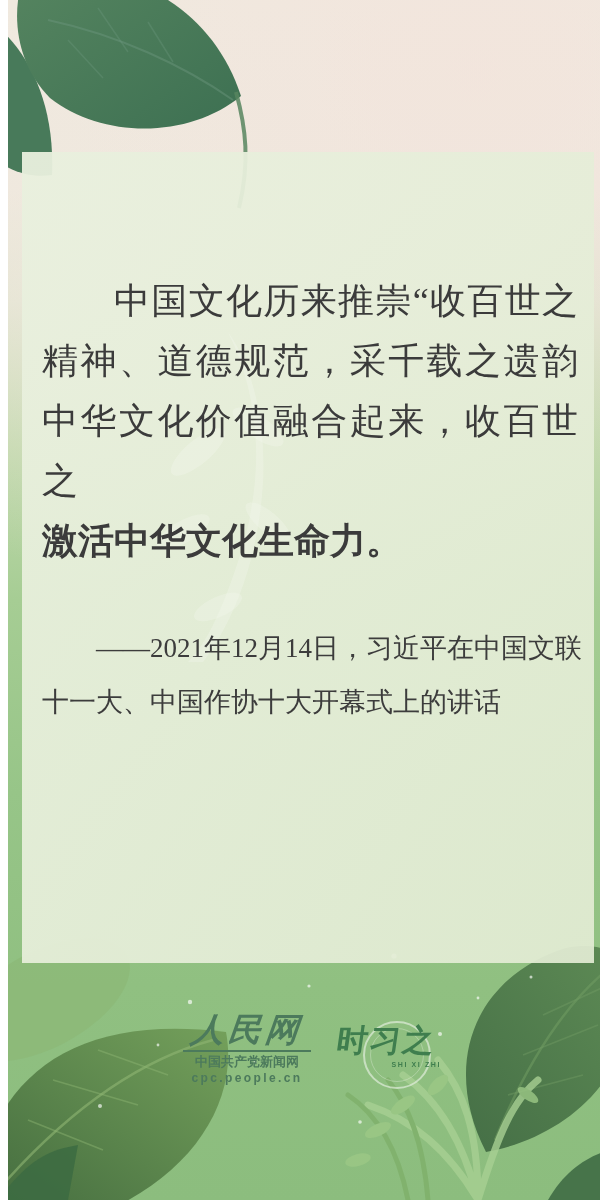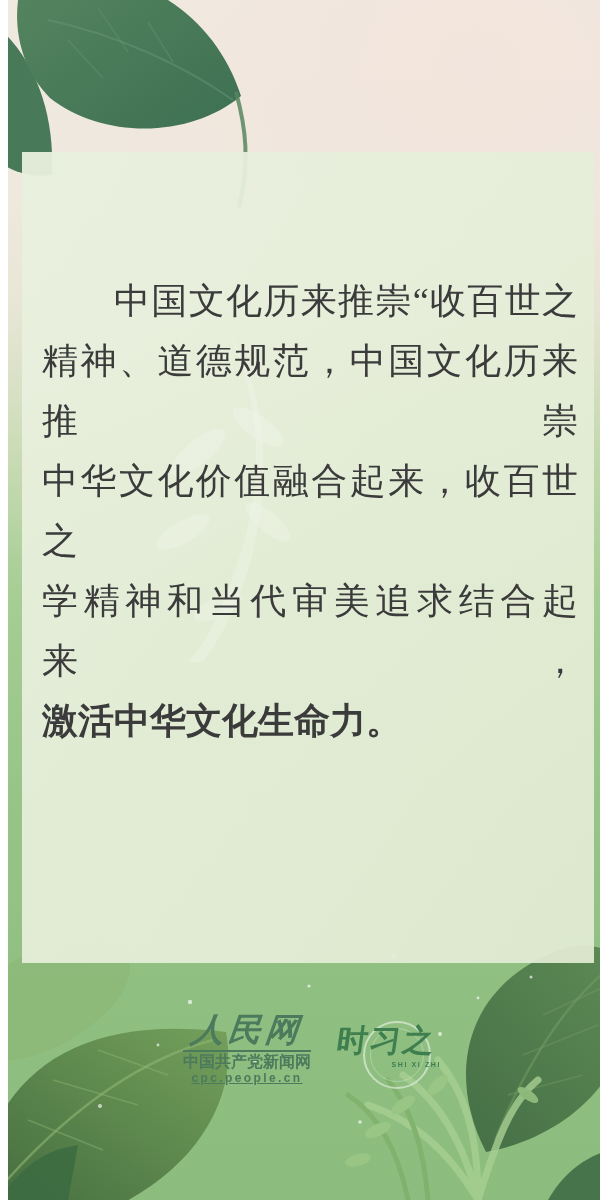--- a/index.html
+++ b/index.html
@@ -35,23 +35,23 @@
 
   
   .footer{position:absolute;left:0;top:1012px;width:600px;display:flex;
           justify-content:center;align-items:flex-start;gap:26px;
           padding-left:20px;box-sizing:border-box;}
   .pd-logo{width:128px;text-align:center;color:#4c7a5c;}
   .pd-script{font-style:italic;font-weight:bold;font-size:33px;line-height:36px;
              letter-spacing:4px;transform:skewX(-6deg);}
   .pd-rule{border:0;border-top:2.5px solid #4c7a5c;margin:2px 0 1px;}
   .pd-name{font-family:"Liberation Sans","DejaVu Sans",sans-serif;font-weight:bold;
-           font-size:16px;line-height:18px;white-space:nowrap;letter-spacing:0;}
+           font-size:13px;line-height:18px;white-space:nowrap;letter-spacing:0;}
   .pd-url{font-family:"Liberation Sans","DejaVu Sans",sans-serif;font-weight:bold;
-          font-size:12px;line-height:14px;letter-spacing:2.4px;text-decoration:underline;}
+          font-size:12px;line-height:14px;letter-spacing:2.4px;}
   .sxz-logo{position:relative;width:116px;height:80px;}
   .sxz-ring{position:absolute;left:26px;top:9px;width:64px;height:64px;
             border:2.5px solid rgba(231,240,226,.65);border-radius:50%;}
   .sxz-ring:after{content:"";position:absolute;left:5px;top:5px;right:5px;bottom:5px;
             border:1px solid rgba(231,240,226,.35);border-radius:50%;}
   .sxz-chars{position:absolute;left:0;top:12px;width:116px;
              font-family:"Liberation Sans","DejaVu Sans",sans-serif;font-weight:bold;
              font-size:31px;line-height:34px;color:#3f7e4e;letter-spacing:2px;
              transform:skewX(-8deg);white-space:nowrap;}
   .sxz-pinyin{position:absolute;right:12px;top:49px;
@@ -140,26 +140,29 @@
         <ellipse cx="90" cy="120" rx="34" ry="12" transform="rotate(-40 90 120)"></ellipse>
         <ellipse cx="150" cy="95" rx="30" ry="11" transform="rotate(35 150 95)"></ellipse>
         <ellipse cx="75" cy="200" rx="30" ry="11" transform="rotate(-30 75 200)"></ellipse>
         <ellipse cx="160" cy="190" rx="28" ry="10" transform="rotate(40 160 190)"></ellipse>
         <ellipse cx="110" cy="275" rx="26" ry="10" transform="rotate(-25 110 275)"></ellipse>
       </g>
     </svg>
 
     <div class="quote">
         <div class="quote-line">中国文化历来推崇“收百世之</div>
-        <div class="quote-line">精神、道德规范，中国文化历来推崇</div>
+        <div class="quote-line">精神、道德规范，采千载之遗韵</div>
         <div class="quote-line">中华文化价值融合起来，收百世之</div>
-        <div class="quote-line">学精神和当代审美追求结合起来，</div>
         <div class="quote-line">激活中华文化生命力。</div>
       </div>
 
+    <div class="attribution">
+      <div class="attr-line indent">——2021年12月14日，习近平在中国文联</div>
+      <div class="attr-line">十一大、中国作协十大开幕式上的讲话</div>
+    </div>
   </div>
 
   <div class="footer">
 
     <div class="pd-logo">
       <div class="pd-script">人民网</div>
       <hr class="pd-rule">
       <div class="pd-name">中国共产党新闻网</div>
       <div class="pd-url">cpc.people.cn</div>
     </div>

